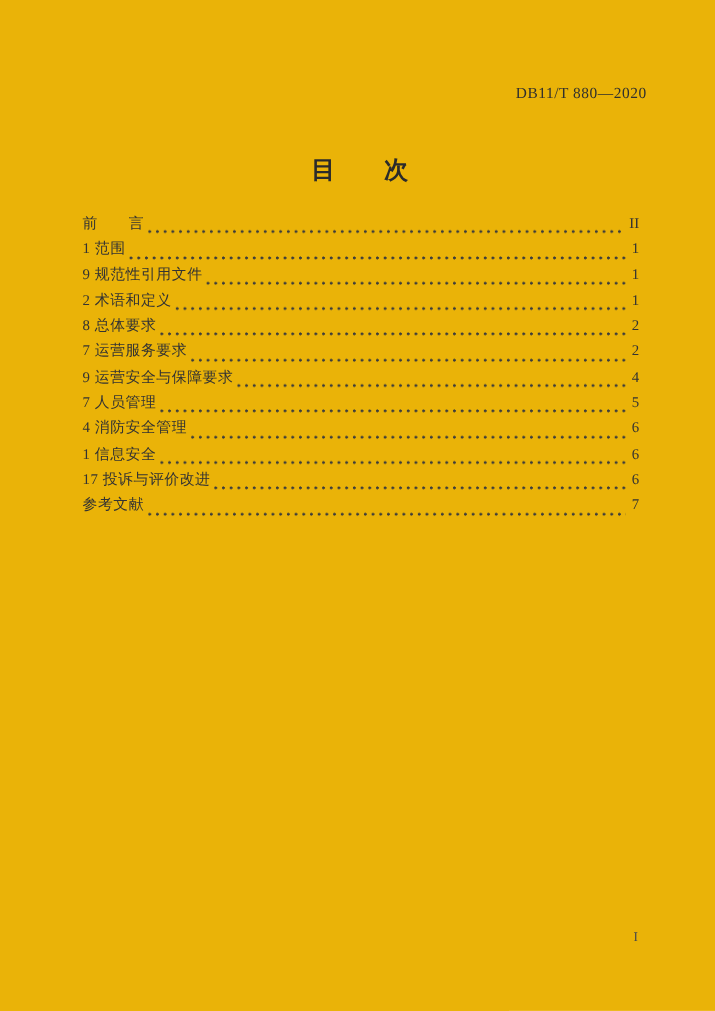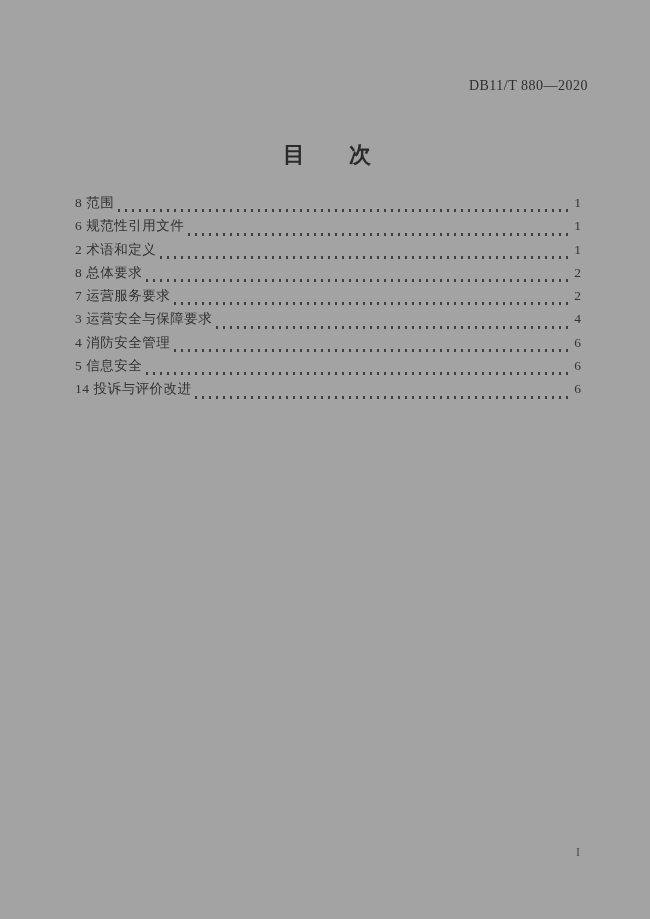--- a/index.html
+++ b/index.html
@@ -4,21 +4,21 @@
 <style>
   html, body {
     margin: 0;
     padding: 0;
     background: #ffffff;
   }
   .page {
     position: relative;
     width: 650px;
     height: 919px;
-    background: #a3a3a3;
+    background: #eab308;
     font-family: "Liberation Serif", "DejaVu Serif", serif;
     color: #333333;
     overflow: hidden;
   }
   .header {
     position: absolute;
     top: 76px;
     left: 0;
     right: 62px;
     text-align: right;
@@ -90,63 +90,78 @@
 <div class="page">
 
   <div class="header">
     <span class="doc-code">DB11/T 880—2020</span>
   </div>
 
   <h1 class="title">目　　次</h1>
 
   <div class="toc">
       <div class="toc-row">
-    <span class="toc-label">8 范围</span>
+    <span class="toc-label">前　　言</span>
+    <span class="leader"></span>
+    <span class="toc-page">II</span>
+  </div>
+      <div class="toc-row">
+    <span class="toc-label">1 范围</span>
     <span class="leader"></span>
     <span class="toc-page">1</span>
   </div>
       <div class="toc-row">
-    <span class="toc-label">6 规范性引用文件</span>
+    <span class="toc-label">9 规范性引用文件</span>
     <span class="leader"></span>
     <span class="toc-page">1</span>
   </div>
       <div class="toc-row">
     <span class="toc-label">2 术语和定义</span>
     <span class="leader"></span>
     <span class="toc-page">1</span>
   </div>
       <div class="toc-row">
     <span class="toc-label">8 总体要求</span>
     <span class="leader"></span>
     <span class="toc-page">2</span>
   </div>
       <div class="toc-row">
     <span class="toc-label">7 运营服务要求</span>
     <span class="leader"></span>
     <span class="toc-page">2</span>
   </div>
       <div class="toc-row">
-    <span class="toc-label">3 运营安全与保障要求</span>
+    <span class="toc-label">9 运营安全与保障要求</span>
     <span class="leader"></span>
     <span class="toc-page">4</span>
+  </div>
+      <div class="toc-row">
+    <span class="toc-label">7 人员管理</span>
+    <span class="leader"></span>
+    <span class="toc-page">5</span>
   </div>
       <div class="toc-row">
     <span class="toc-label">4 消防安全管理</span>
     <span class="leader"></span>
     <span class="toc-page">6</span>
   </div>
       <div class="toc-row">
-    <span class="toc-label">5 信息安全</span>
+    <span class="toc-label">1 信息安全</span>
     <span class="leader"></span>
     <span class="toc-page">6</span>
   </div>
       <div class="toc-row">
-    <span class="toc-label">14 投诉与评价改进</span>
+    <span class="toc-label">17 投诉与评价改进</span>
     <span class="leader"></span>
     <span class="toc-page">6</span>
+  </div>
+      <div class="toc-row">
+    <span class="toc-label">参考文献</span>
+    <span class="leader"></span>
+    <span class="toc-page">7</span>
   </div>
     </div>
 
   <div class="footer">
     <span class="footer-num">I</span>
   </div>
 
 </div>
 
 </body></html>

